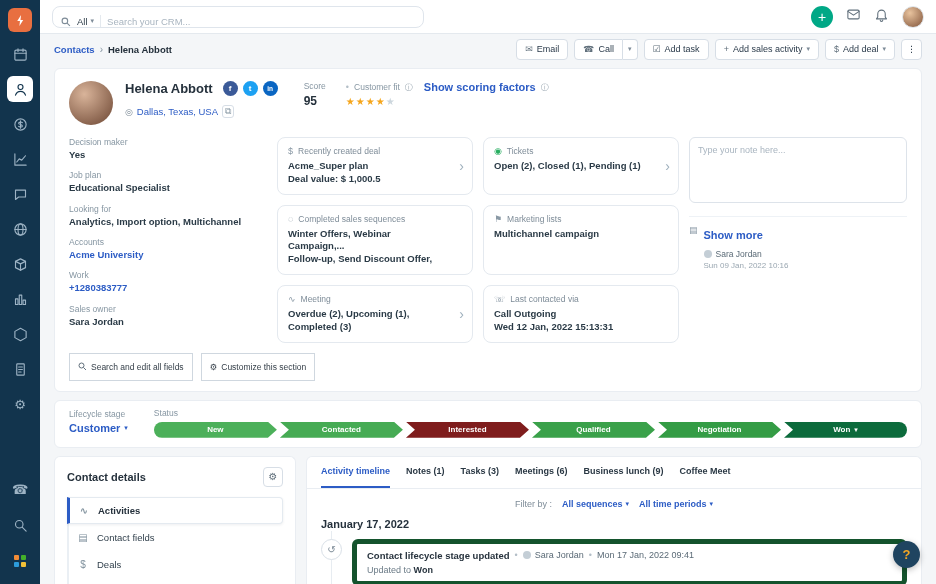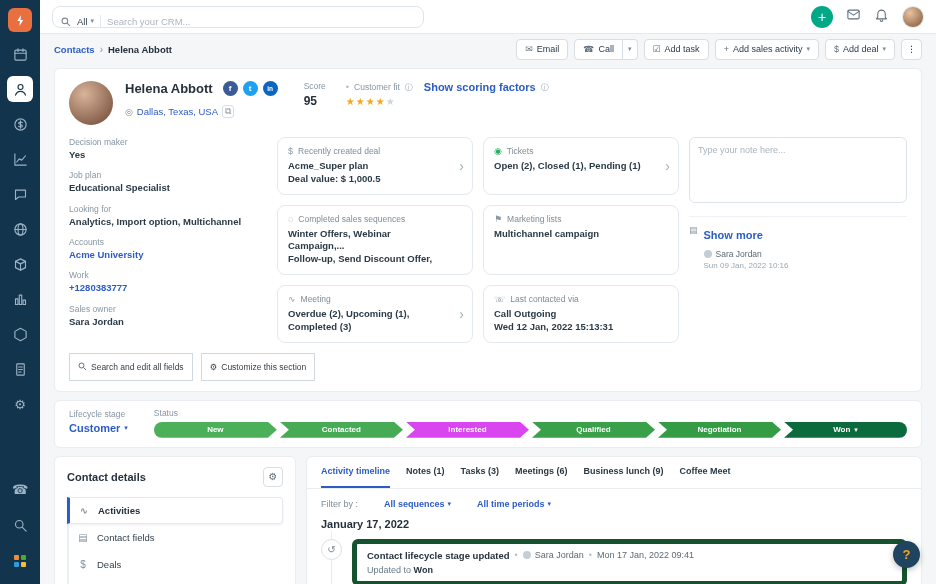--- a/index.html
+++ b/index.html
@@ -112,42 +112,42 @@
   
   .lifecycle { padding: 7px 14px 9px; display: flex; gap: 26px; flex: none; align-items: flex-start; }
   .lc-left { flex: none; padding-top: 1px; }
   .lc-value { margin-top: 3px; font-size: 11px; font-weight: bold; color: #2c5cc5; display: flex; align-items: center; gap: 4px; cursor: pointer; }
   .lc-value .caret { color: #2c5cc5; }
   .lc-right { flex: 1; min-width: 0; }
   .pipeline { margin-top: 4px; display: flex; gap: 3px; }
   .pl-stage { flex: 1; height: 16px; display: flex; align-items: center; justify-content: center; color: #fff; font-size: 8px; font-weight: bold; background: #3fa54f; clip-path: polygon(0 0, calc(100% - 9px) 0, 100% 50%, calc(100% - 9px) 100%, 0 100%, 9px 50%); cursor: pointer; }
   .pl-stage:nth-of-type(1) { background: #4cb05a; clip-path: polygon(0 0, calc(100% - 9px) 0, 100% 50%, calc(100% - 9px) 100%, 0 100%); border-radius: 8px 0 0 8px; }
   .pl-stage:nth-of-type(2) { background: #46ab54; }
-  .pl-stage:nth-of-type(3) { background: #d946ef; }
+  .pl-stage:nth-of-type(3) { background: #7f1d1d; }
   .pl-stage:nth-of-type(4) { background: #3aa14a; }
   .pl-stage:nth-of-type(5) { background: #349c45; }
   .pl-stage.won { background: #0c6b3c; clip-path: polygon(0 0, 100% 0, 100% 100%, 0 100%, 9px 50%); border-radius: 0 8px 8px 0; gap: 4px; }
   .pl-stage.won .caret { color: #fff; }
 
   
   .bottom-row { flex: 1; min-height: 0; display: flex; gap: 10px; overflow: hidden; }
   .details-panel { width: 242px; flex: none; border-radius: 6px 6px 0 0; padding: 10px 12px; border-bottom: none; }
   .dp-head { display: flex; align-items: center; justify-content: space-between; }
   .dp-title { font-size: 11px; font-weight: bold; color: #25313c; }
   .dp-gear { width: 20px; height: 20px; border: 1px solid #d7dee6; border-radius: 4px; display: flex; align-items: center; justify-content: center; font-size: 10px; color: #61707c; cursor: pointer; background: #fff; }
   .dp-list { margin-top: 10px; border-left: 2px solid #eaeff4; }
   .dp-item { height: 27px; display: flex; align-items: center; gap: 8px; font-size: 9.5px; color: #33424e; padding: 0 8px; cursor: pointer; }
   .dp-item .dp-ic { width: 12px; text-align: center; color: #7f909c; font-size: 10px; }
   .dp-item.active { border: 1px solid #e4eaf0; border-left: 3px solid #2c5cc5; border-radius: 0 4px 4px 0; box-shadow: 0 1px 3px rgba(20,40,60,0.08); margin-left: -2px; background: #fff; color: #25313c; font-weight: bold; }
 
   .timeline-panel { flex: 1; min-width: 0; border-radius: 6px 6px 0 0; border-bottom: none; display: flex; flex-direction: column; overflow: hidden; }
   .tabs { height: 32px; display: flex; gap: 16px; padding: 0 14px; border-bottom: 1px solid #e9edf2; flex: none; }
   .tab { font-size: 9px; font-weight: bold; color: #2a3844; display: flex; align-items: center; cursor: pointer; border-bottom: 2px solid transparent; }
   .tab.active { color: #2c5cc5; border-bottom-color: #2c5cc5; }
-  .filter-row { padding: 10px 14px 4px; display: flex; align-items: center; gap: 26px; font-size: 9px; }
+  .filter-row { padding: 10px 14px 4px; display: flex; align-items: center; gap: 10px; font-size: 9px; justify-content: center; }
   .filter-label { color: #7e8c98; }
   .filter-link { color: #2c5cc5; font-weight: bold; display: flex; align-items: center; gap: 3px; cursor: pointer; }
   .date-heading { padding: 5px 14px; font-size: 11px; font-weight: bold; color: #25313c; }
   .tl-items { padding: 4px 14px 0; position: relative; flex: 1; min-height: 0; }
   .tl-items::before { content: ""; position: absolute; left: 24px; top: -4px; bottom: 0; width: 1px; background: #e7ecf1; }
   .tl-row { display: flex; gap: 10px; margin-bottom: 10px; position: relative; }
   .tl-icon { width: 21px; height: 21px; border-radius: 50%; border: 1px solid #d9e0e7; background: #fff; color: #7e8c98; font-size: 10px; display: flex; align-items: center; justify-content: center; z-index: 1; flex: none; }
   .tl-card { flex: 1; border: 5px solid #14532d; border-radius: 6px; padding: 6px 10px; background: #fff; }
   .tl-line1 { display: flex; align-items: center; gap: 5px; flex-wrap: wrap; }
   .tl-title { font-size: 9.5px; font-weight: bold; color: #26323d; }

